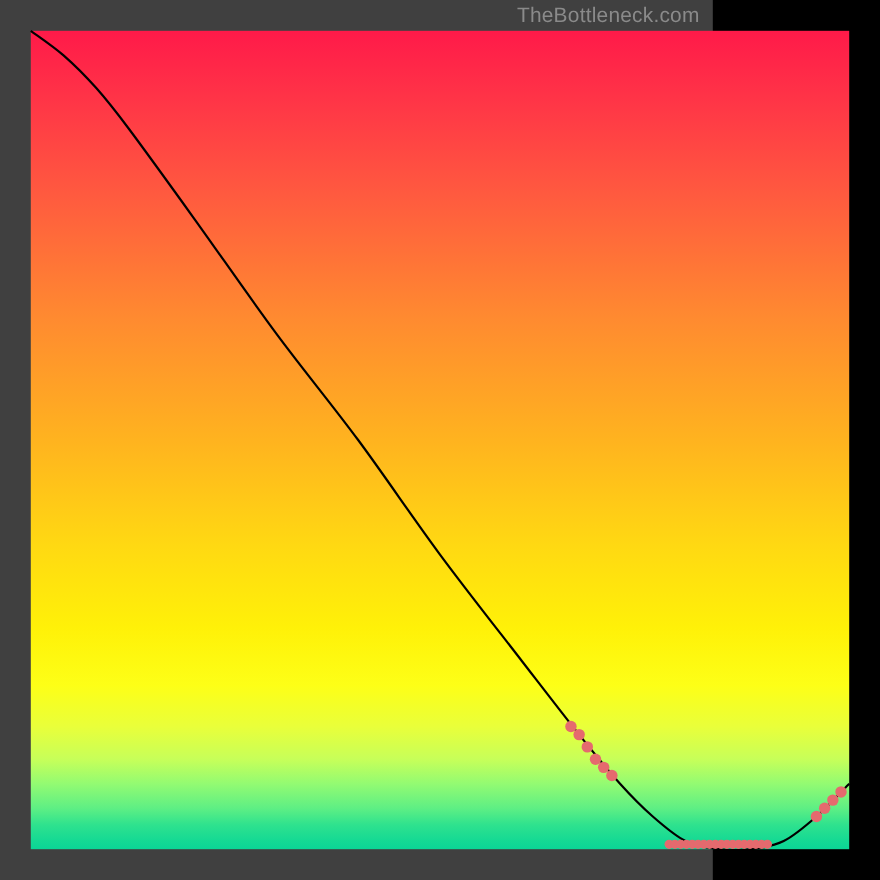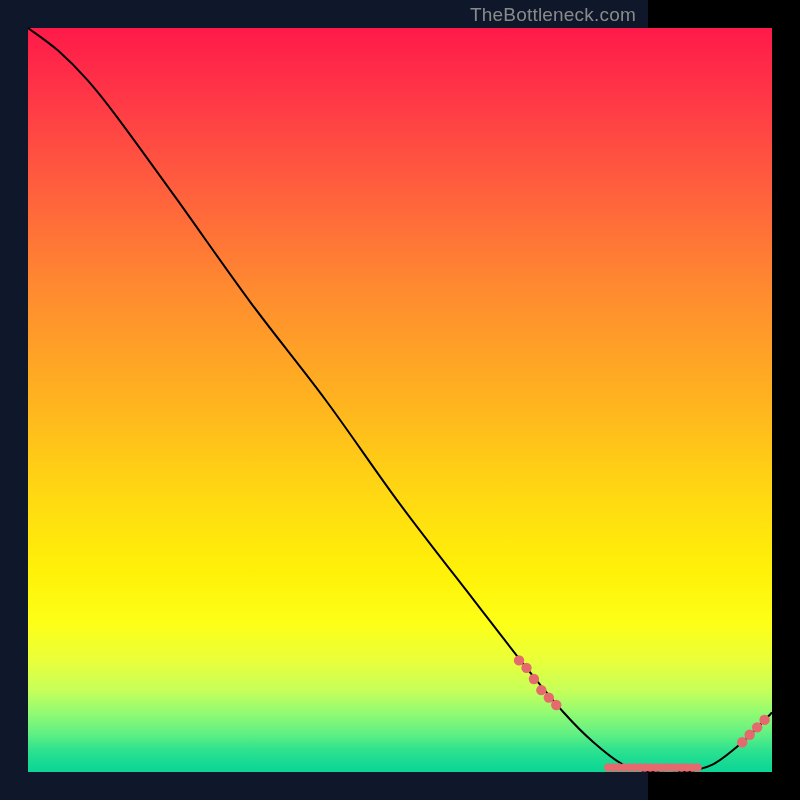--- a/index.html
+++ b/index.html
@@ -8,21 +8,21 @@
     width: 800px;
     height: 800px;
     background: #000;
     overflow: hidden;
     font-family: Arial, Helvetica, sans-serif;
   }
   .stage {
     position: relative;
     width: 648px;
     height: 800px;
-    background: #0f172a;
+    background: #404040;
   }
   .plot {
     position: absolute;
     left: 28px;
     top: 28px;
     width: 744px;
     height: 744px;
     
     background: linear-gradient(
       to bottom,

